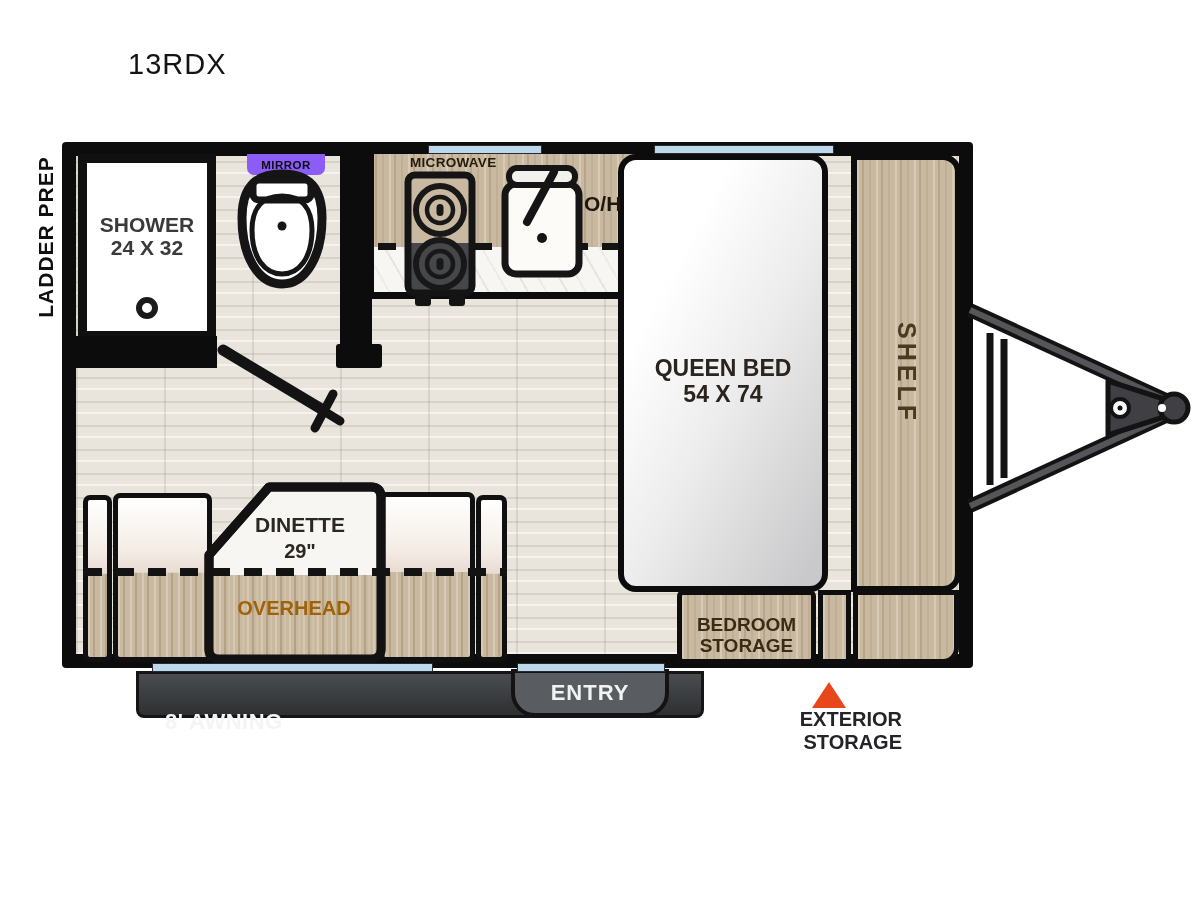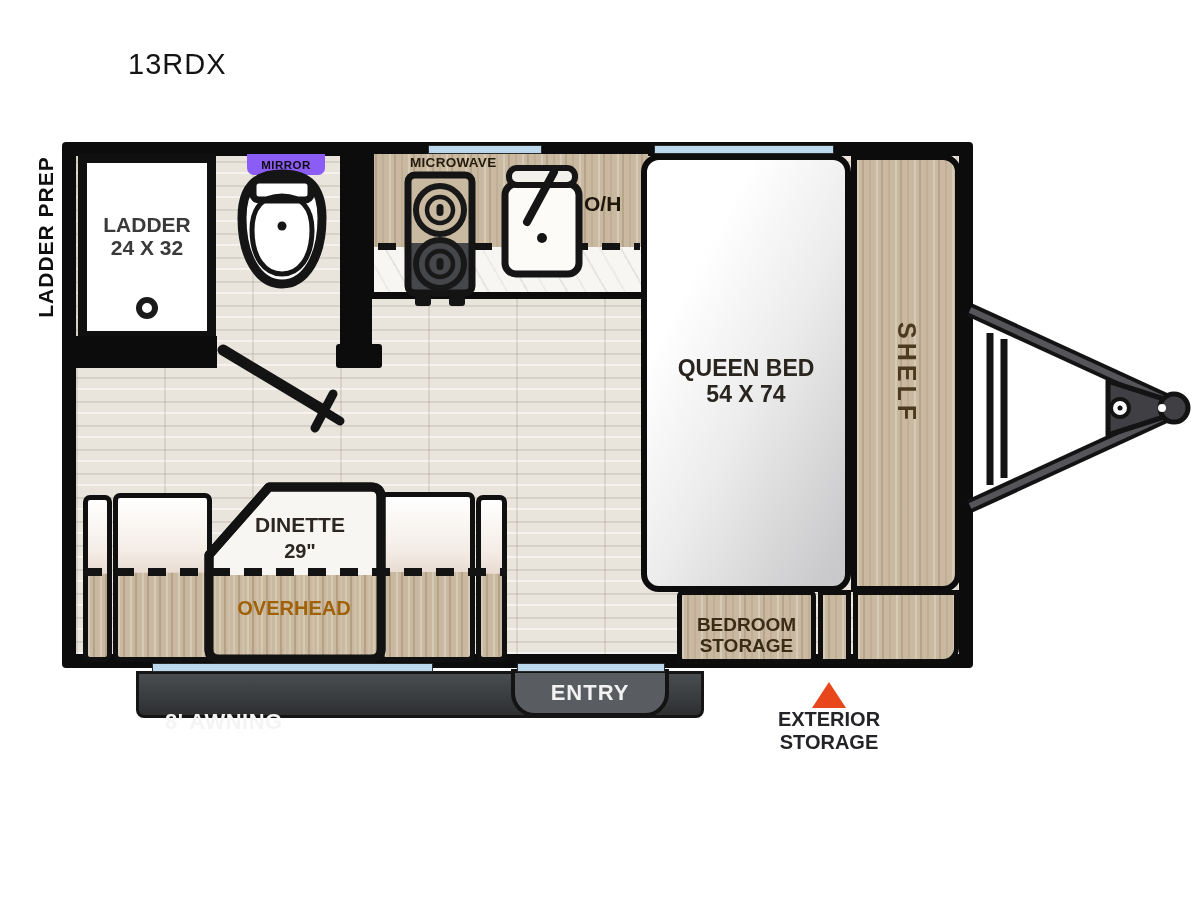--- a/index.html
+++ b/index.html
@@ -44,21 +44,21 @@
 
   <div class="abs" style="left:128px;top:48px;font-size:29px;color:#141414;letter-spacing:1px;">13RDX</div>
 
   <div class="abs lbl" style="left:46px;top:237px;transform:translate(-50%,-50%) rotate(-90deg);font-size:21px;color:#0f0f0f;letter-spacing:1px;">LADDER PREP</div>
 
   <div class="abs" style="left:62px;top:142px;width:911px;height:526px;background:#0c0c0c;border-radius:4px;z-index:1;"></div>
   <div class="abs floor" style="left:76px;top:156px;width:883px;height:498px;z-index:2;"></div>
 
   <div class="abs" style="left:78px;top:154px;width:138px;height:186px;background:#fff;border:9px solid #101010;z-index:3;">
     <div style="display:flex;flex-direction:column;align-items:center;padding-top:50px;">
-      <div class="lbl" style="font-size:21px;color:#3a3a3a;line-height:23px;">LADDER</div>
+      <div class="lbl" style="font-size:21px;color:#3a3a3a;line-height:23px;">SHOWER</div>
       <div class="lbl" style="font-size:21px;color:#3a3a3a;line-height:23px;">24 X 32</div>
     </div>
     <div class="abs" style="left:50%;bottom:12px;transform:translateX(-50%);width:22px;height:22px;border:6px solid #1a1a1a;border-radius:50%;"></div>
   </div>
 
   <div class="abs" style="left:69px;top:336px;width:148px;height:32px;background:#0c0c0c;z-index:3;"></div>
 
 
   <div class="abs ctr" style="left:247px;top:154px;width:78px;height:21px;background:#8b5cf6;border-radius:0 0 7px 7px;z-index:3;">
     <div class="lbl" style="font-size:11.5px;color:#0d0d0d;letter-spacing:.5px;">MIRROR</div>
@@ -103,21 +103,21 @@
     <rect x="47" y="126" width="16" height="11" rx="3" fill="#141414"></rect>
   </svg>
 
   <svg class="abs" style="left:497px;top:164px;z-index:4;" width="90" height="118" viewBox="0 0 90 118">
     <rect x="8" y="20" width="74" height="90" rx="11" fill="#fcfbf8" stroke="#151515" stroke-width="7"></rect>
     <rect x="12" y="4" width="66" height="17" rx="8" fill="#f3f1ec" stroke="#151515" stroke-width="6"></rect>
     <line x1="57" y1="8" x2="30" y2="58" stroke="#151515" stroke-width="8" stroke-linecap="round"></line>
     <circle cx="45" cy="74" r="5" fill="#151515"></circle>
   </svg>
 
-  <div class="abs" style="left:641px;top:154px;width:210px;height:438px;border:6px solid #0c0c0c;border-radius:18px;z-index:3;background:linear-gradient(118deg,#ffffff 25%,#ececec 55%,#c9c9cb 95%);text-align:center;">
+  <div class="abs" style="left:618px;top:154px;width:210px;height:438px;border:6px solid #0c0c0c;border-radius:18px;z-index:3;background:linear-gradient(118deg,#ffffff 25%,#ececec 55%,#c9c9cb 95%);text-align:center;">
     <div style="display:flex;flex-direction:column;align-items:center;padding-top:195px;">
       <div class="lbl" style="font-size:23px;color:#29241e;line-height:26px;">QUEEN BED</div>
       <div class="lbl" style="font-size:23px;color:#29241e;line-height:26px;">54 X 74</div>
     </div>
   </div>
 
   <div class="abs wood ctr" style="left:851px;top:154px;width:110px;height:438px;border:6px solid #0c0c0c;border-radius:0 18px 18px 0;z-index:3;">
     <div class="lbl" style="writing-mode:vertical-rl;font-size:25px;color:#4b3920;letter-spacing:4px;">SHELF</div>
   </div>
 
@@ -165,21 +165,21 @@
 
   <div class="abs" style="left:136px;top:671px;width:568px;height:47px;background:linear-gradient(180deg,#4a4d50,#2d2f31);border:3px solid #151515;border-radius:0 0 8px 8px;z-index:1;">
     <div class="abs lbl" style="left:26px;top:50%;transform:translateY(-50%);font-size:22px;color:#f4f4f4;letter-spacing:.5px;margin-top:27px;">8' AWNING</div>
   </div>
 
   <div class="abs ctr" style="left:511px;top:669px;width:158px;height:48px;background:#595c60;border:4px solid #131313;border-radius:0 0 24px 24px;z-index:2;">
     <div class="lbl" style="font-size:22px;color:#f2f2f2;letter-spacing:1px;text-align:right;">ENTRY</div>
   </div>
 
   <div class="abs" style="left:812px;top:682px;width:0;height:0;border-left:17px solid transparent;border-right:17px solid transparent;border-bottom:26px solid #e7471b;z-index:3;"></div>
-  <div class="abs" style="left:756px;top:708px;width:146px;text-align:center;z-index:3;">
+  <div class="abs" style="left:756px;top:708px;width:146px;text-align:right;z-index:3;">
     <div class="lbl" style="font-size:20px;color:#232328;line-height:23px;">EXTERIOR</div>
     <div class="lbl" style="font-size:20px;color:#232328;line-height:23px;">STORAGE</div>
   </div>
 
   <svg class="abs" style="left:966px;top:293px;z-index:1;" width="230" height="230" viewBox="0 0 230 230">
     <line x1="4" y1="17" x2="200" y2="107" stroke="#131313" stroke-width="14"></line>
     <line x1="4" y1="17" x2="200" y2="107" stroke="#55555a" stroke-width="6"></line>
     <line x1="4" y1="213" x2="200" y2="123" stroke="#131313" stroke-width="14"></line>
     <line x1="4" y1="213" x2="200" y2="123" stroke="#55555a" stroke-width="6"></line>
     <line x1="24" y1="40" x2="24" y2="192" stroke="#131313" stroke-width="7"></line>

